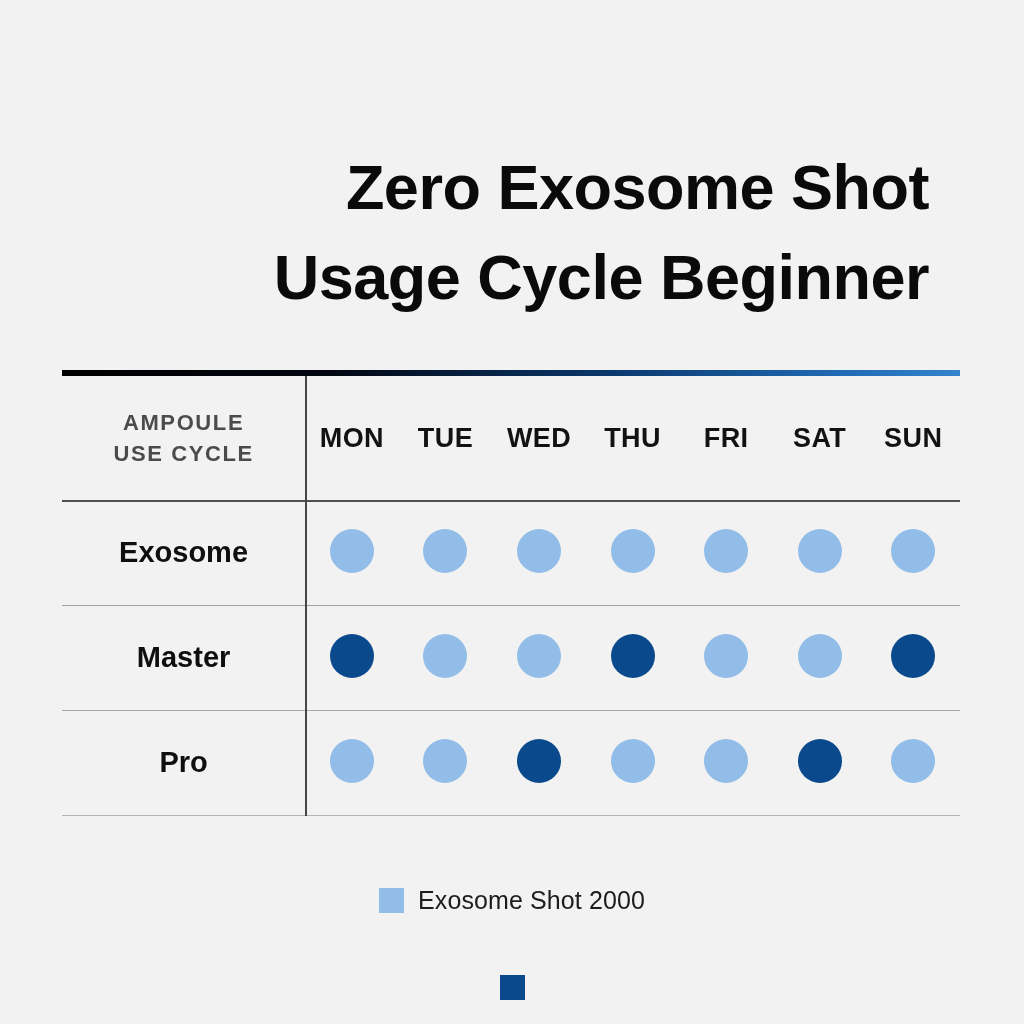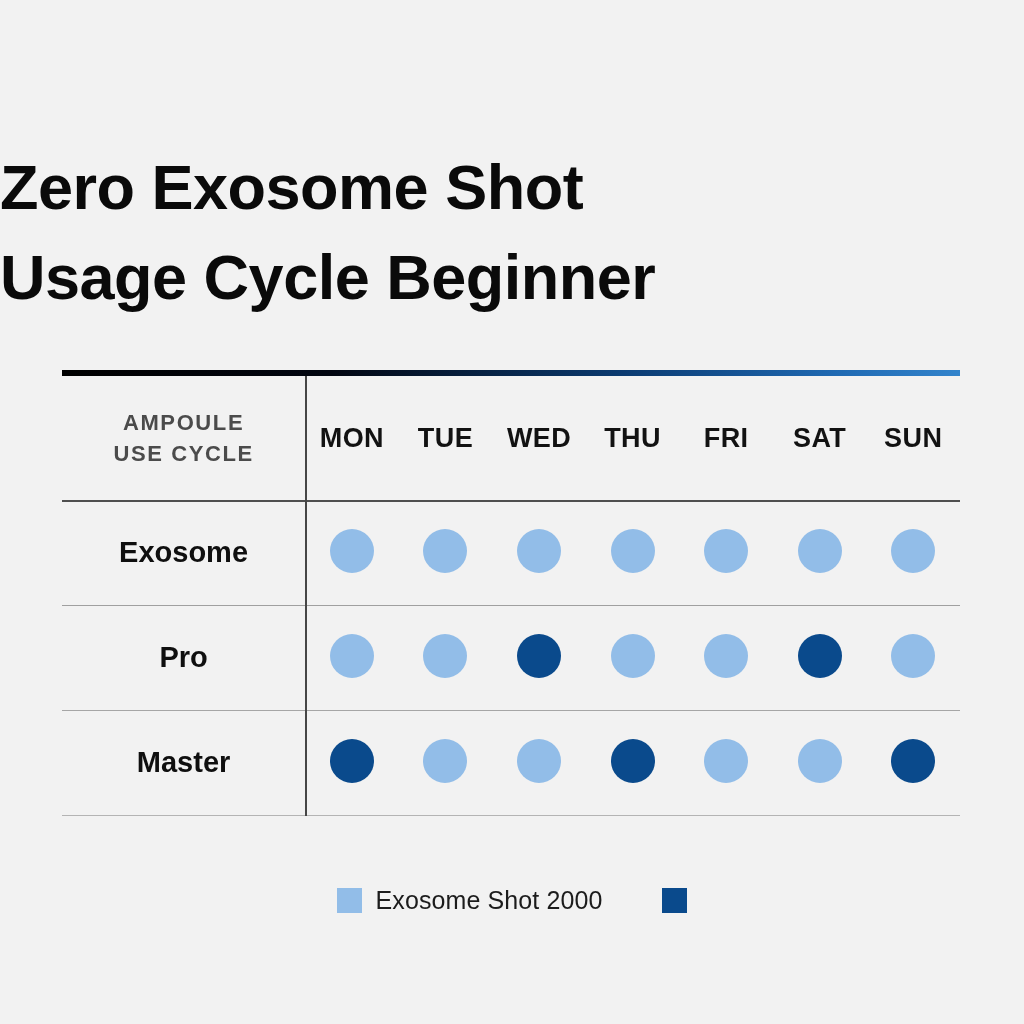--- a/index.html
+++ b/index.html
@@ -21,21 +21,21 @@
     height: 1024px;
     box-sizing: border-box;
   }
 
   
   .title-block {
     position: absolute;
     left: 0;
     top: 142px;
     width: 929px;
-    text-align: left;
+    text-align: right;
   }
   .title-line {
     display: block;
     font-size: 63px;
     line-height: 90px;
     font-weight: 700;
     color: #0a0a0a;
     letter-spacing: -0.5px;
     white-space: nowrap;
   }
@@ -132,20 +132,21 @@
   
   .legend {
     position: absolute;
     left: 0;
     top: 886px;
     width: 1024px;
     display: flex;
     justify-content: center;
     align-items: center;
     gap: 60px;
+    flex-direction: column;
   }
   .legend-item {
     display: flex;
     align-items: center;
     gap: 14px;
   }
   .legend-swatch {
     width: 25px;
     height: 25px;
     flex: none;
@@ -206,39 +207,39 @@
             <td><span class="dot" style="background: rgb(146, 189, 232);"></span></td>
             <td><span class="dot" style="background: rgb(146, 189, 232);"></span></td>
             <td><span class="dot" style="background: rgb(146, 189, 232);"></span></td>
             <td><span class="dot" style="background: rgb(146, 189, 232);"></span></td>
             <td><span class="dot" style="background: rgb(146, 189, 232);"></span></td>
             <td><span class="dot" style="background: rgb(146, 189, 232);"></span></td>
             <td><span class="dot" style="background: rgb(146, 189, 232);"></span></td>
           </tr>
 
           <tr class="body-row">
+            <td class="row-label">Master</td>
+            <td><span class="dot" style="background: rgb(10, 74, 140);"></span></td>
+            <td><span class="dot" style="background: rgb(146, 189, 232);"></span></td>
+            <td><span class="dot" style="background: rgb(146, 189, 232);"></span></td>
+            <td><span class="dot" style="background: rgb(10, 74, 140);"></span></td>
+            <td><span class="dot" style="background: rgb(146, 189, 232);"></span></td>
+            <td><span class="dot" style="background: rgb(146, 189, 232);"></span></td>
+            <td><span class="dot" style="background: rgb(10, 74, 140);"></span></td>
+          </tr>
+
+          <tr class="body-row">
             <td class="row-label">Pro</td>
             <td><span class="dot" style="background: rgb(146, 189, 232);"></span></td>
             <td><span class="dot" style="background: rgb(146, 189, 232);"></span></td>
             <td><span class="dot" style="background: rgb(10, 74, 140);"></span></td>
             <td><span class="dot" style="background: rgb(146, 189, 232);"></span></td>
             <td><span class="dot" style="background: rgb(146, 189, 232);"></span></td>
             <td><span class="dot" style="background: rgb(10, 74, 140);"></span></td>
             <td><span class="dot" style="background: rgb(146, 189, 232);"></span></td>
-          </tr>
-
-          <tr class="body-row">
-            <td class="row-label">Master</td>
-            <td><span class="dot" style="background: rgb(10, 74, 140);"></span></td>
-            <td><span class="dot" style="background: rgb(146, 189, 232);"></span></td>
-            <td><span class="dot" style="background: rgb(146, 189, 232);"></span></td>
-            <td><span class="dot" style="background: rgb(10, 74, 140);"></span></td>
-            <td><span class="dot" style="background: rgb(146, 189, 232);"></span></td>
-            <td><span class="dot" style="background: rgb(146, 189, 232);"></span></td>
-            <td><span class="dot" style="background: rgb(10, 74, 140);"></span></td>
           </tr>
         </tbody>
       </table>
 
       <div class="rule rule-header"></div>
       <div class="rule rule-r1"></div>
       <div class="rule rule-r2"></div>
       <div class="rule rule-bottom"></div>
       <div class="vdiv"></div>
     </div>

